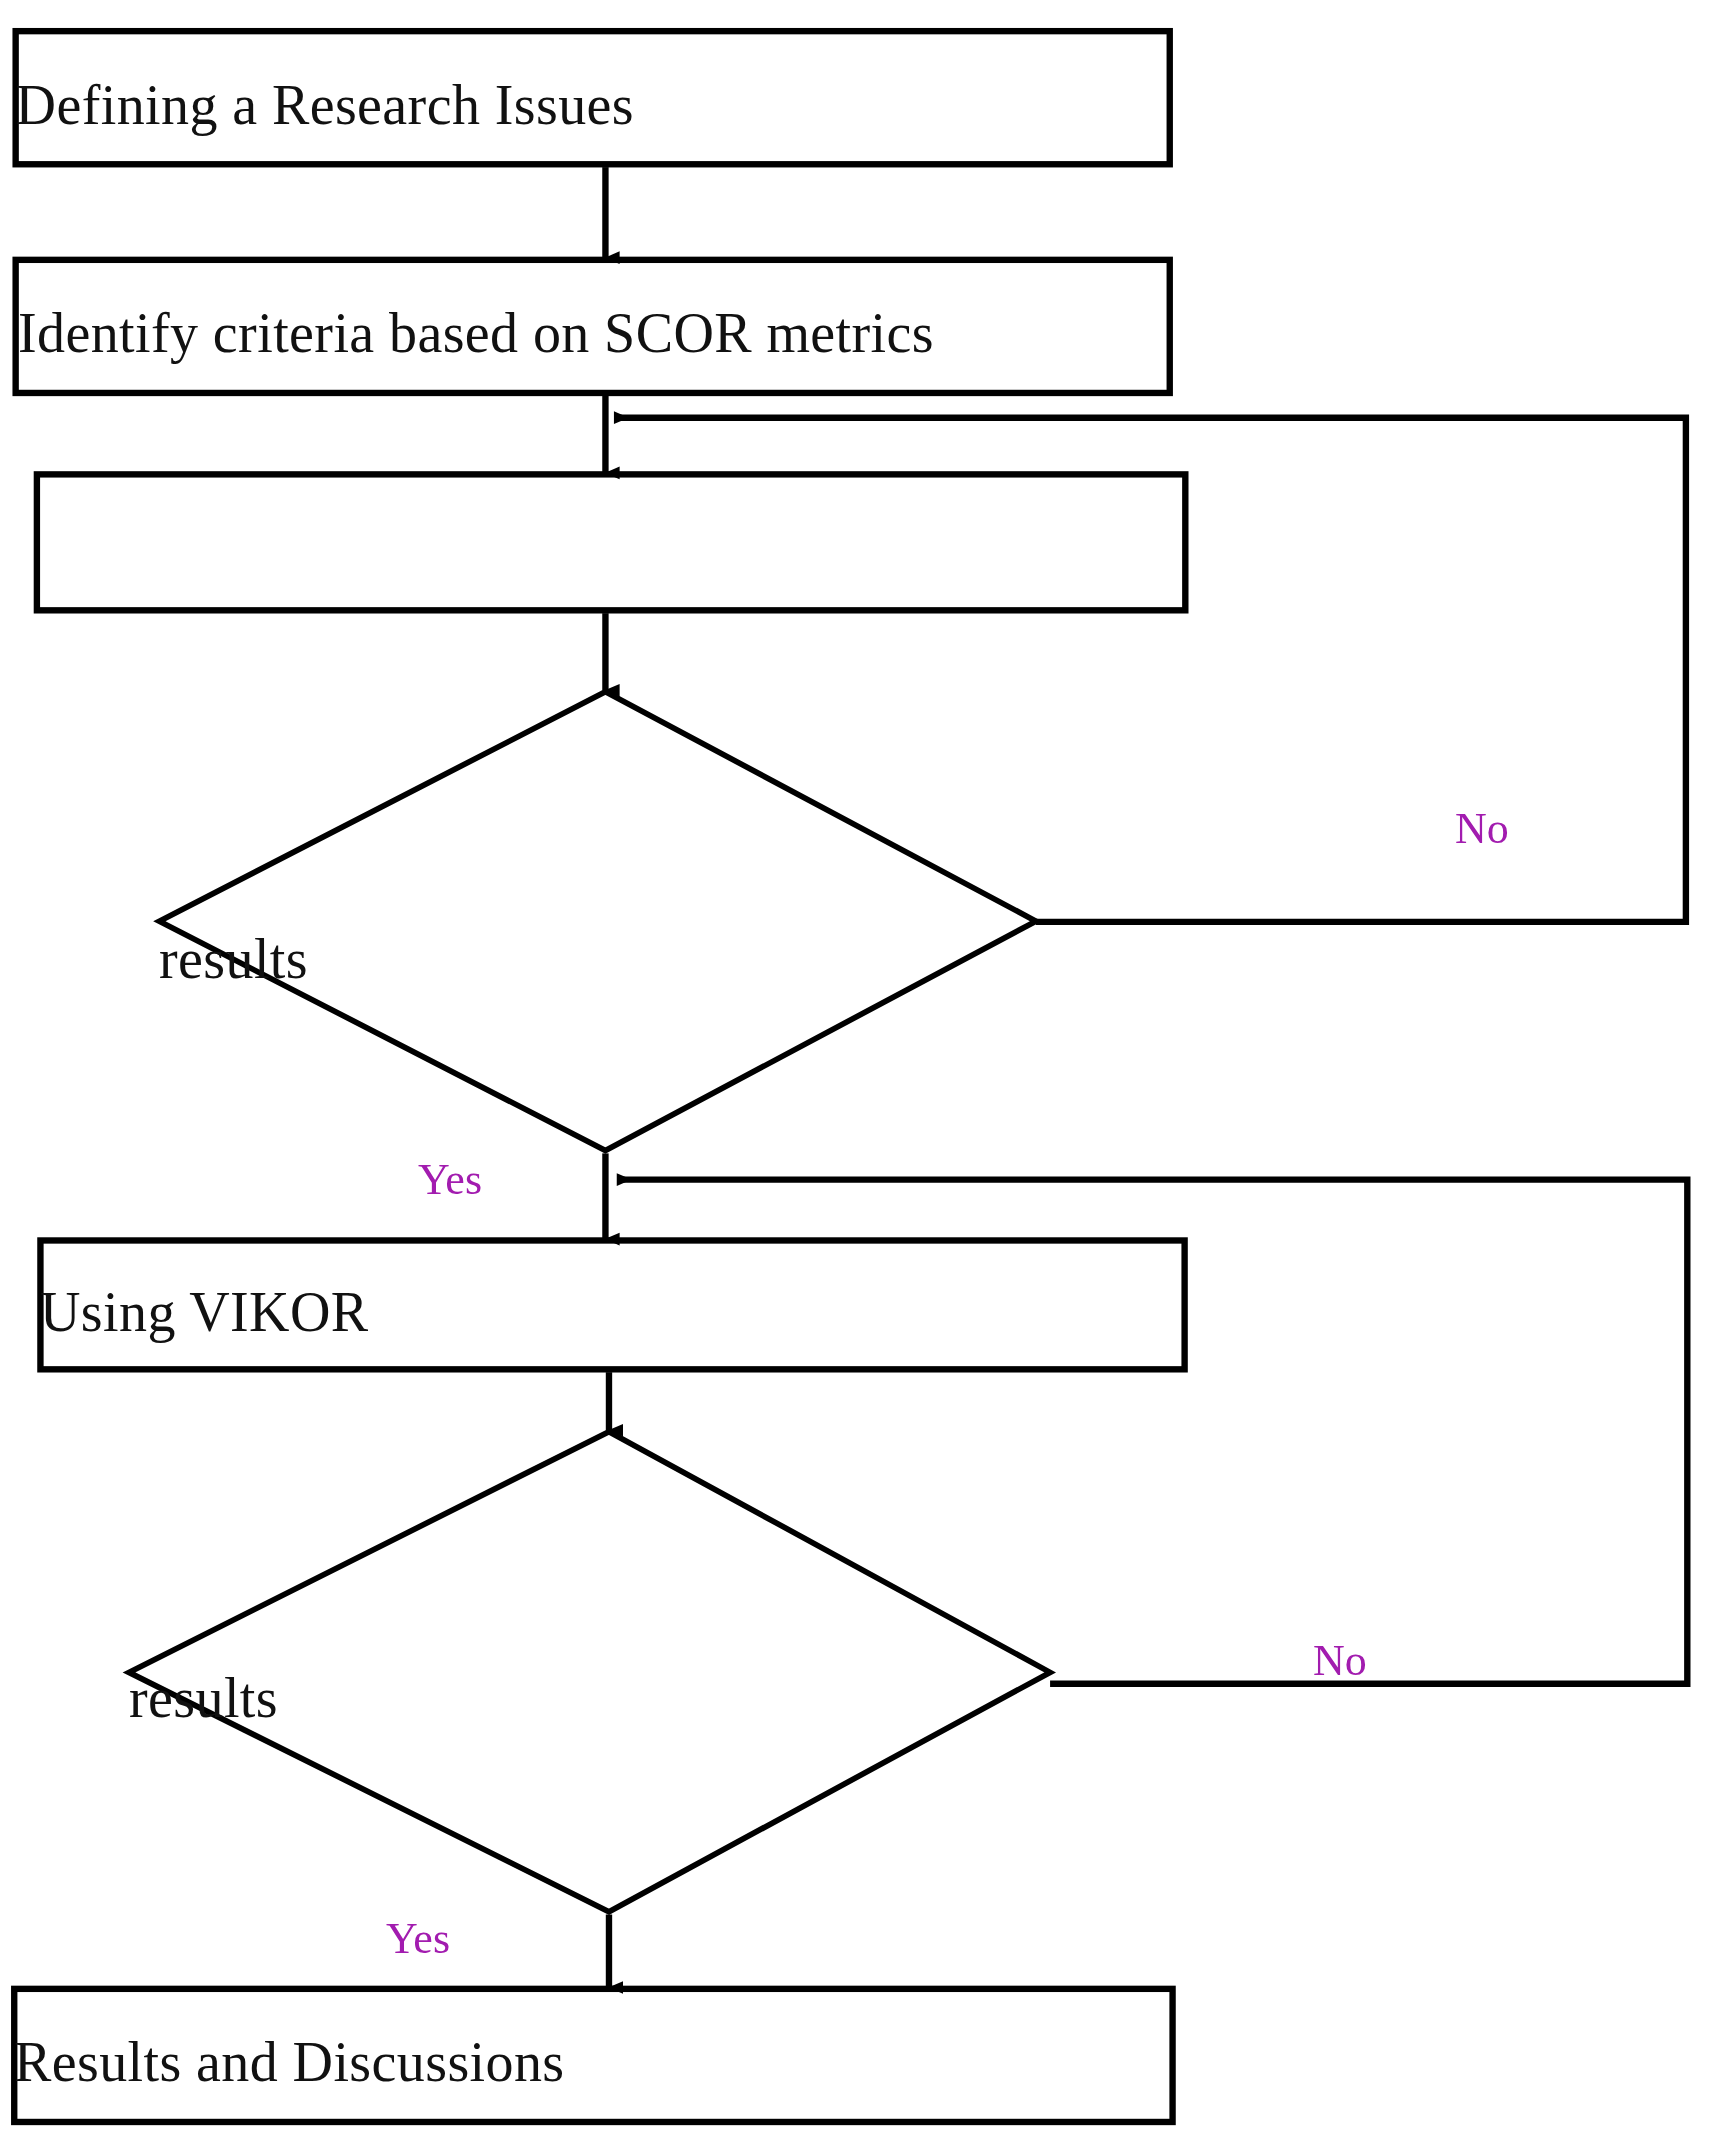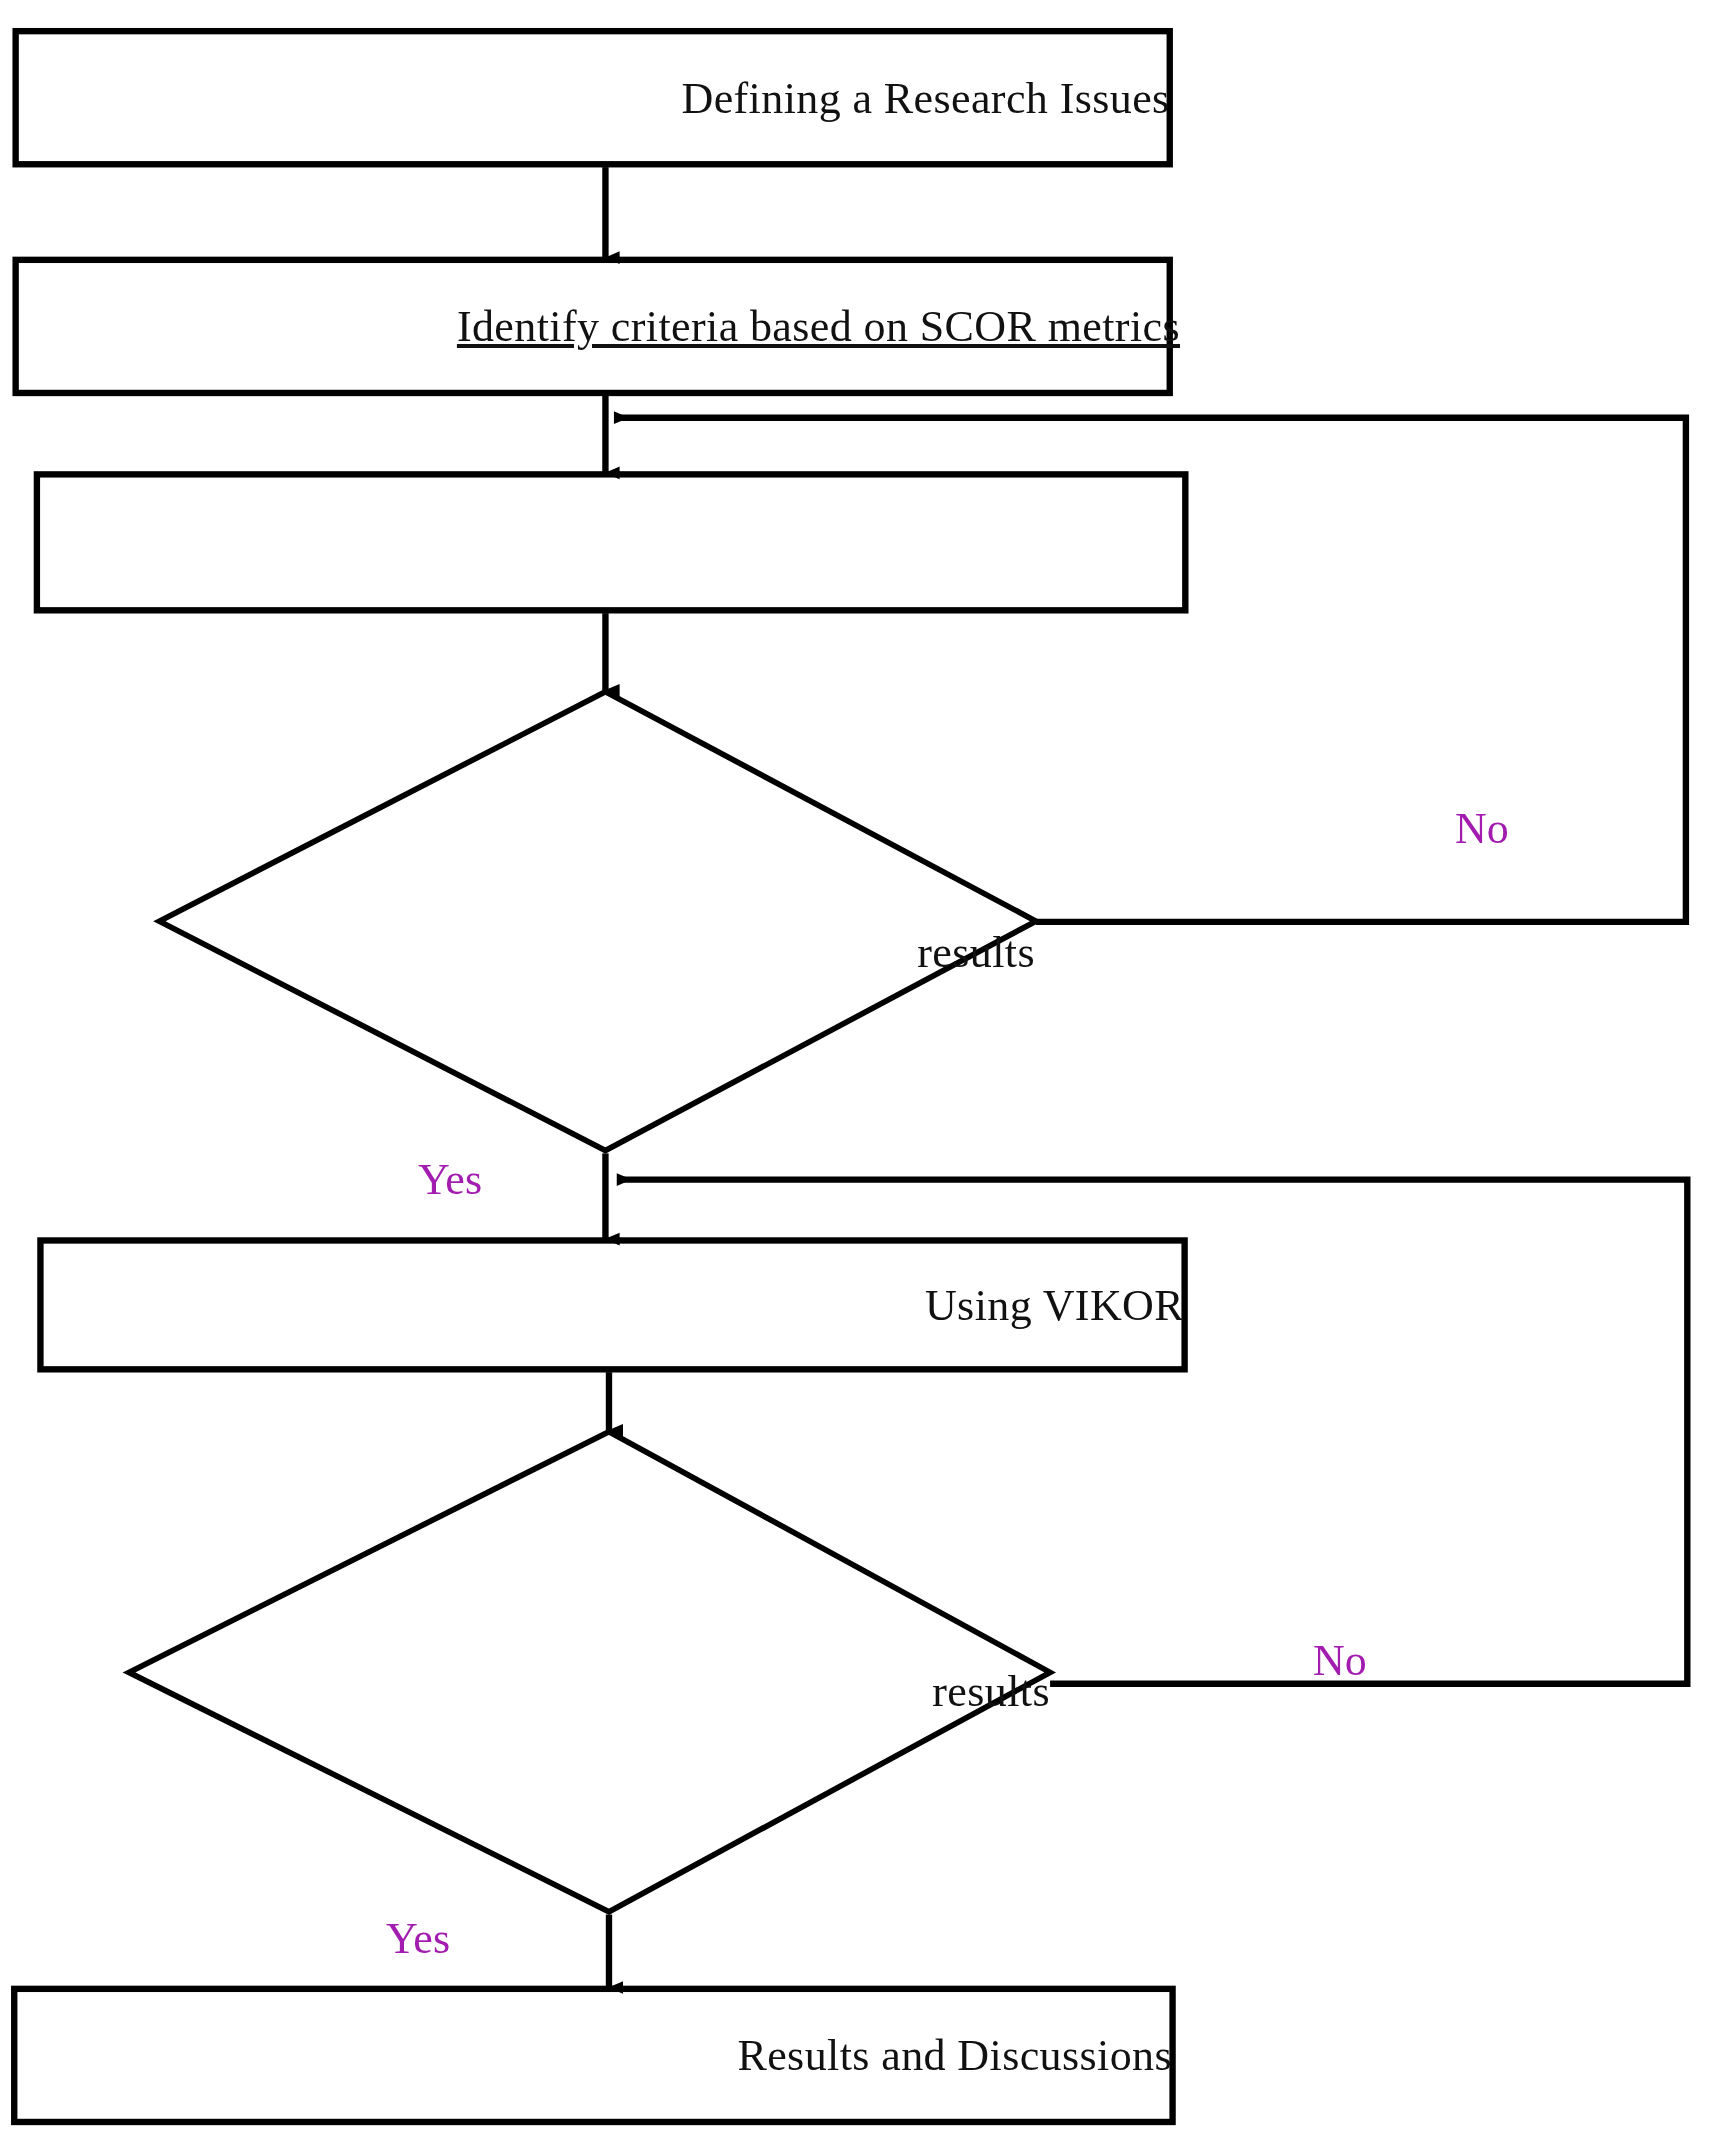--- a/index.html
+++ b/index.html
@@ -20,24 +20,24 @@
   }
   #flow-svg {
     position: absolute;
     left: 0;
     top: 0;
     width: 1715px;
     height: 2151px;
   }
   .node-label {
     position: absolute;
-    text-align: right;
+    text-align: left;
     color: #111111;
     font-family: "Liberation Serif", "DejaVu Serif", serif;
-    font-size: 44px;
+    font-size: 56px;
     line-height: 1.05;
     letter-spacing: 0.4px;
     white-space: pre;
     pointer-events: none;
   }
   .edge-label {
     position: absolute;
     color: #a21caf;
     font-family: "Liberation Serif", "DejaVu Serif", serif;
     font-size: 44px;
@@ -93,21 +93,21 @@
 
     <polyline points="1463,1302 2381,1302 2381,590 868,590" fill="none" stroke="#000000" stroke-width="9" marker-end="url(#arrow-left)"></polyline>
 
     <polyline points="1483,2378 2383,2378 2383,1666 872,1666" fill="none" stroke="#000000" stroke-width="9" marker-end="url(#arrow-left)"></polyline>
   </svg>
 
   <div class="proc-box" style="left:15.6px; top:31px; width:1154px; height:133px; border:none; background:transparent;"></div>
   <div class="node-label" style="left:15.6px; top:76px; width:1154px;">Defining a Research Issues</div>
 
   <div class="proc-box" style="left:15.6px; top:260px; width:1154px; height:133px; border:none; background:transparent;"></div>
-  <div class="node-label" style="left:26px; top:304px; width:1154px;text-decoration:underline;">Identify criteria based on SCOR metrics</div>
+  <div class="node-label" style="left:18px; top:304px; width:1154px;">Identify criteria based on SCOR metrics</div>
 
   <div class="proc-box" style="left:37px; top:474px; width:1148px; height:136px; border:none; background:transparent;"></div>
 
   <div class="diamond-hit" style="left:159px; top:692px; width:876px; height:459px;"></div>
   <div class="node-label" style="left:159px; top:930px; width:876px;">results</div>
 
   <div class="proc-box" style="left:40px; top:1240px; width:1144px; height:129px; border:none; background:transparent;"></div>
   <div class="node-label" style="left:40px; top:1283px; width:1144px;">Using VIKOR</div>
 
   <div class="diamond-hit" style="left:129px; top:1431px; width:921px; height:480px;"></div>

